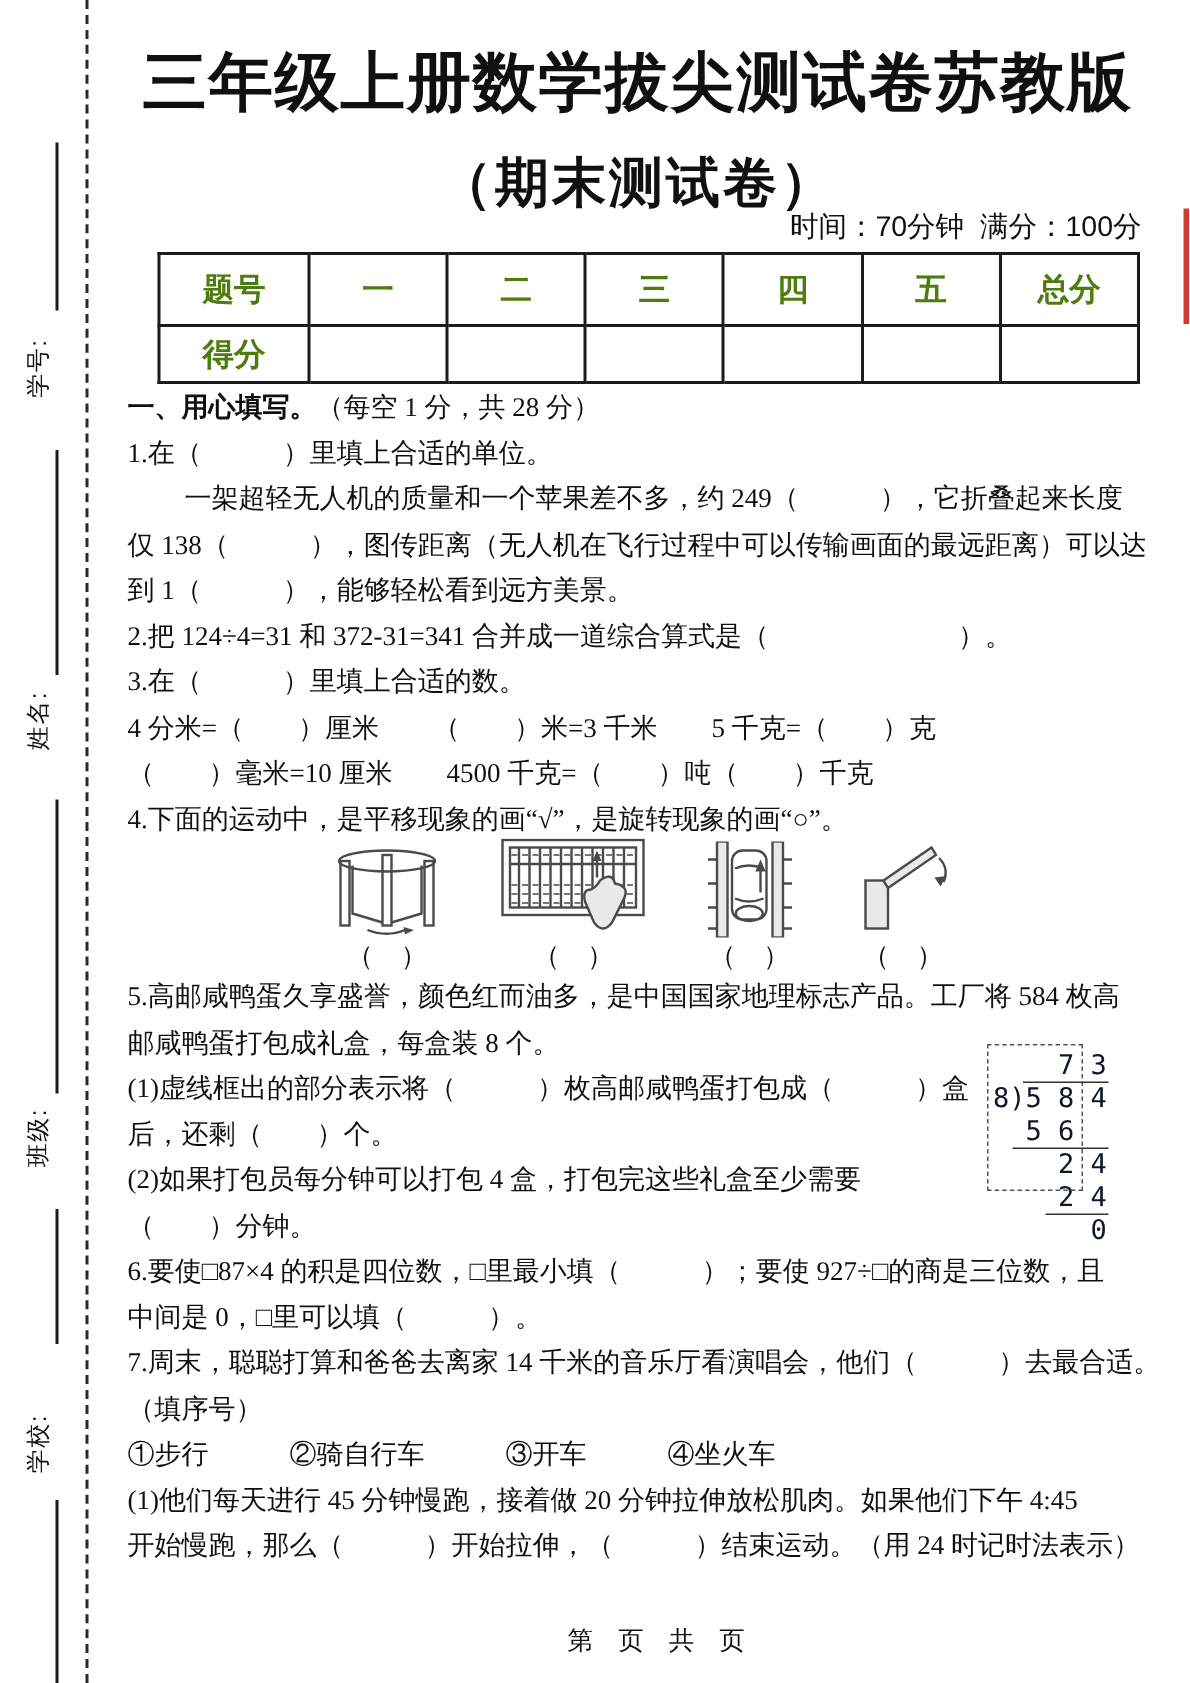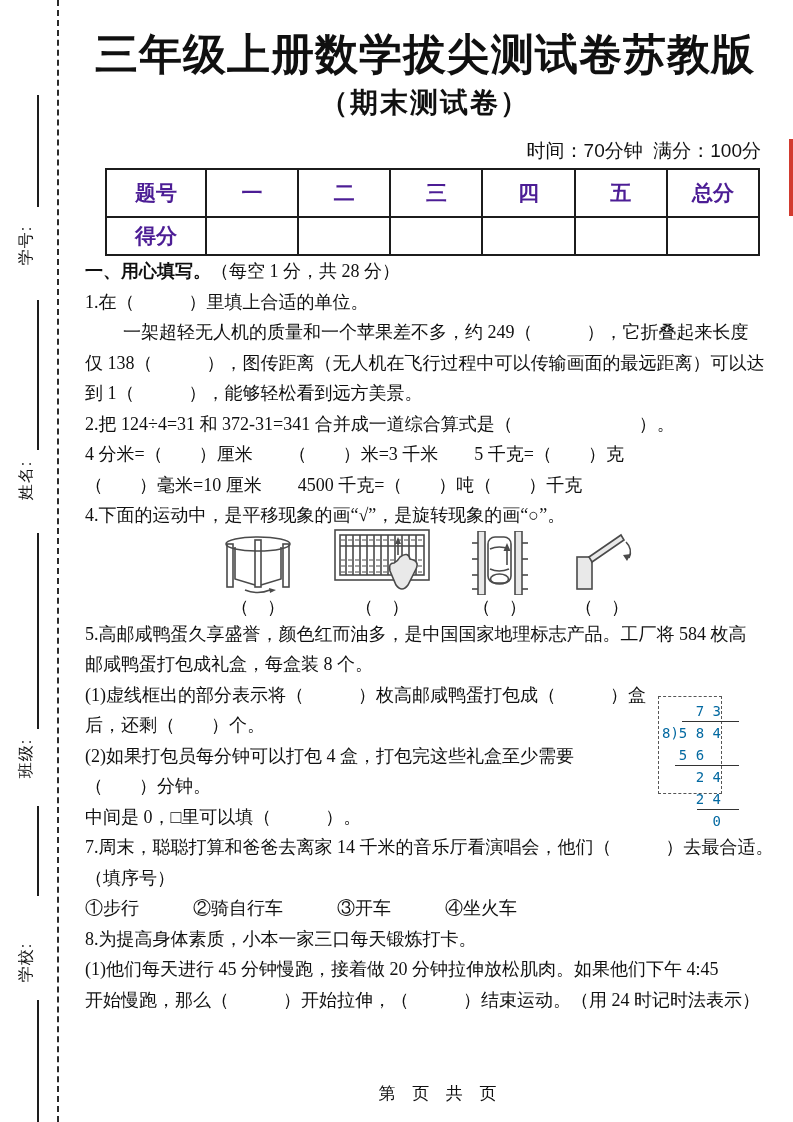--- a/index.html
+++ b/index.html
@@ -10,32 +10,32 @@
   .dash-line{position:absolute;left:57px;top:0;height:1122px;border-left:2.5px dashed #2a2a2a;}
   .side-seg{position:absolute;left:37px;width:2px;background:#1d1d1d;}
   .side-label{position:absolute;left:-9px;width:70px;text-align:center;
               transform:rotate(-90deg);font-size:16px;letter-spacing:1px;
               font-family:"Liberation Sans","DejaVu Sans",sans-serif;color:#111;}
 
   
   .title{position:absolute;left:85px;top:26px;width:680px;text-align:center;
          font-size:43px;font-weight:bold;letter-spacing:1px;
          font-family:"Liberation Sans","DejaVu Sans",sans-serif;white-space:pre;}
-  .subtitle{position:absolute;left:85px;top:84px;width:680px;text-align:center;
-            font-size:28px;font-weight:bold;letter-spacing:2px;
+  .subtitle{position:absolute;left:85px;top:98px;width:680px;text-align:center;
+            font-size:36px;font-weight:bold;letter-spacing:2px;
             font-family:"Liberation Sans","DejaVu Sans",sans-serif;white-space:pre;}
   .time-line{position:absolute;left:85px;top:138px;width:676px;text-align:right;
              font-size:19px;font-family:"Liberation Sans","DejaVu Sans",sans-serif;white-space:pre;}
   .red-mark{position:absolute;left:789px;top:139px;width:4px;height:77px;}
 
   
   table.score{position:absolute;left:105px;top:168px;width:655px;border-collapse:collapse;
               table-layout:fixed;font-family:"Liberation Sans","DejaVu Sans",sans-serif;}
   table.score td{border:2px solid #1c1c1c;text-align:center;vertical-align:middle;
-                 font-size:21px;font-weight:600;color:#4c1d95;}
+                 font-size:21px;font-weight:600;color:#4d7c0f;}
   table.score tr.r1 td{height:44px;}
   table.score tr.r2 td{height:34px;}
 
   
   .content{position:absolute;left:85px;top:256px;width:700px;
            font-size:18px;line-height:30.5px;}
   .line{white-space:pre;}
   .ind1{}
   .ind2{margin-left:38px;}
   .sec-bold{font-weight:bold;font-family:Liberation Sans, sans-serif;margin-top:44px;}
@@ -43,21 +43,21 @@
   
   .figures{margin-left:138px;width:412px;height:88px;display:flex;
            justify-content:space-between;align-items:flex-end;}
   .figure{display:flex;flex-direction:column;align-items:center;}
   .figure .paren{font-size:18px;line-height:24px;white-space:pre;}
   .figure svg{display:block;}
 
   
   .division{position:absolute;left:662px;top:700px;width:120px;height:140px;
             font-family:"DejaVu Sans Mono","Liberation Mono",monospace;
-            font-size:14px;line-height:22px;color:#0369a1;}
+            font-size:18px;line-height:22px;color:#0f172a;}
   .dvrow{white-space:pre;}
   .dv-line{position:absolute;height:0;border-top:1.6px solid #333;}
   .dv-dash{position:absolute;left:-4px;top:-4px;width:62px;height:96px;
            border:1.6px dashed #555;}
 
   
   .footer{position:absolute;left:0;top:1082px;width:793px;text-align:center;
           font-size:17px;letter-spacing:6px;
           font-family:"Liberation Sans","DejaVu Sans",sans-serif;white-space:pre;padding-left:44px;}
 
@@ -120,20 +120,21 @@
   <div class="content">
     <div class="line"><span class="sec-bold">一、用心填写。</span><span>（每空 1 分，共 28 分）</span></div>
 
     <div class="line">1.在（　　　）里填上合适的单位。</div>
     <div class="line ind2">一架超轻无人机的质量和一个苹果差不多，约 249（　　　），它折叠起来长度</div>
     <div class="line ind1">仅 138（　　　），图传距离（无人机在飞行过程中可以传输画面的最远距离）可以达</div>
     <div class="line ind1">到 1（　　　），能够轻松看到远方美景。</div>
 
     <div class="line">2.把 124÷4=31 和 372-31=341 合并成一道综合算式是（　　　　　　　）。</div>
 
+    <div class="line">3.在（　　　）里填上合适的数。</div>
     <div class="line ind1">4 分米=（　　）厘米　　（　　）米=3 千米　　5 千克=（　　）克</div>
     <div class="line ind1">（　　）毫米=10 厘米　　4500 千克=（　　）吨（　　）千克</div>
 
     <div class="line">4.下面的运动中，是平移现象的画“√”，是旋转现象的画“○”。</div>
 
     <div class="figures">
       <div class="figure">
         <svg width="70" height="62" viewBox="0 0 70 62">
           <ellipse class="pic" cx="35" cy="11" rx="32" ry="7"></ellipse>
           <rect class="pic" x="4" y="11" width="6" height="43"></rect>
@@ -210,27 +211,27 @@
       </div>
     </div>
 
     <div class="line">5.高邮咸鸭蛋久享盛誉，颜色红而油多，是中国国家地理标志产品。工厂将 584 枚高</div>
     <div class="line ind1">邮咸鸭蛋打包成礼盒，每盒装 8 个。</div>
     <div class="line ind1">(1)虚线框出的部分表示将（　　　）枚高邮咸鸭蛋打包成（　　　）盒</div>
     <div class="line ind1">后，还剩（　　）个。</div>
     <div class="line ind1">(2)如果打包员每分钟可以打包 4 盒，打包完这些礼盒至少需要</div>
     <div class="line ind1">（　　）分钟。</div>
 
+    <div class="line">6.要使□87×4 的积是四位数，□里最小填（　　　）；要使 927÷□的商是三位数，且</div>
     <div class="line ind1">中间是 0，□里可以填（　　　）。</div>
 
     <div class="line">7.周末，聪聪打算和爸爸去离家 14 千米的音乐厅看演唱会，他们（　　　）去最合适。</div>
     <div class="line ind1">（填序号）</div>
     <div class="line ind1">①步行　　　②骑自行车　　　③开车　　　④坐火车</div>
 
-    <div class="line">8.为提高身体素质，小本一家三口每天锻炼打卡。</div>
     <div class="line ind1">(1)他们每天进行 45 分钟慢跑，接着做 20 分钟拉伸放松肌肉。如果他们下午 4:45</div>
     <div class="line ind1">开始慢跑，那么（　　　）开始拉伸，（　　　）结束运动。（用 24 时记时法表示）</div>
   </div>
 
   <div class="division">
     <div class="dv-dash"></div>
     <div class="dvrow">    7 3</div>
     <div class="dvrow">8)5 8 4</div>
     <div class="dvrow">  5 6</div>
     <div class="dvrow">    2 4</div>

